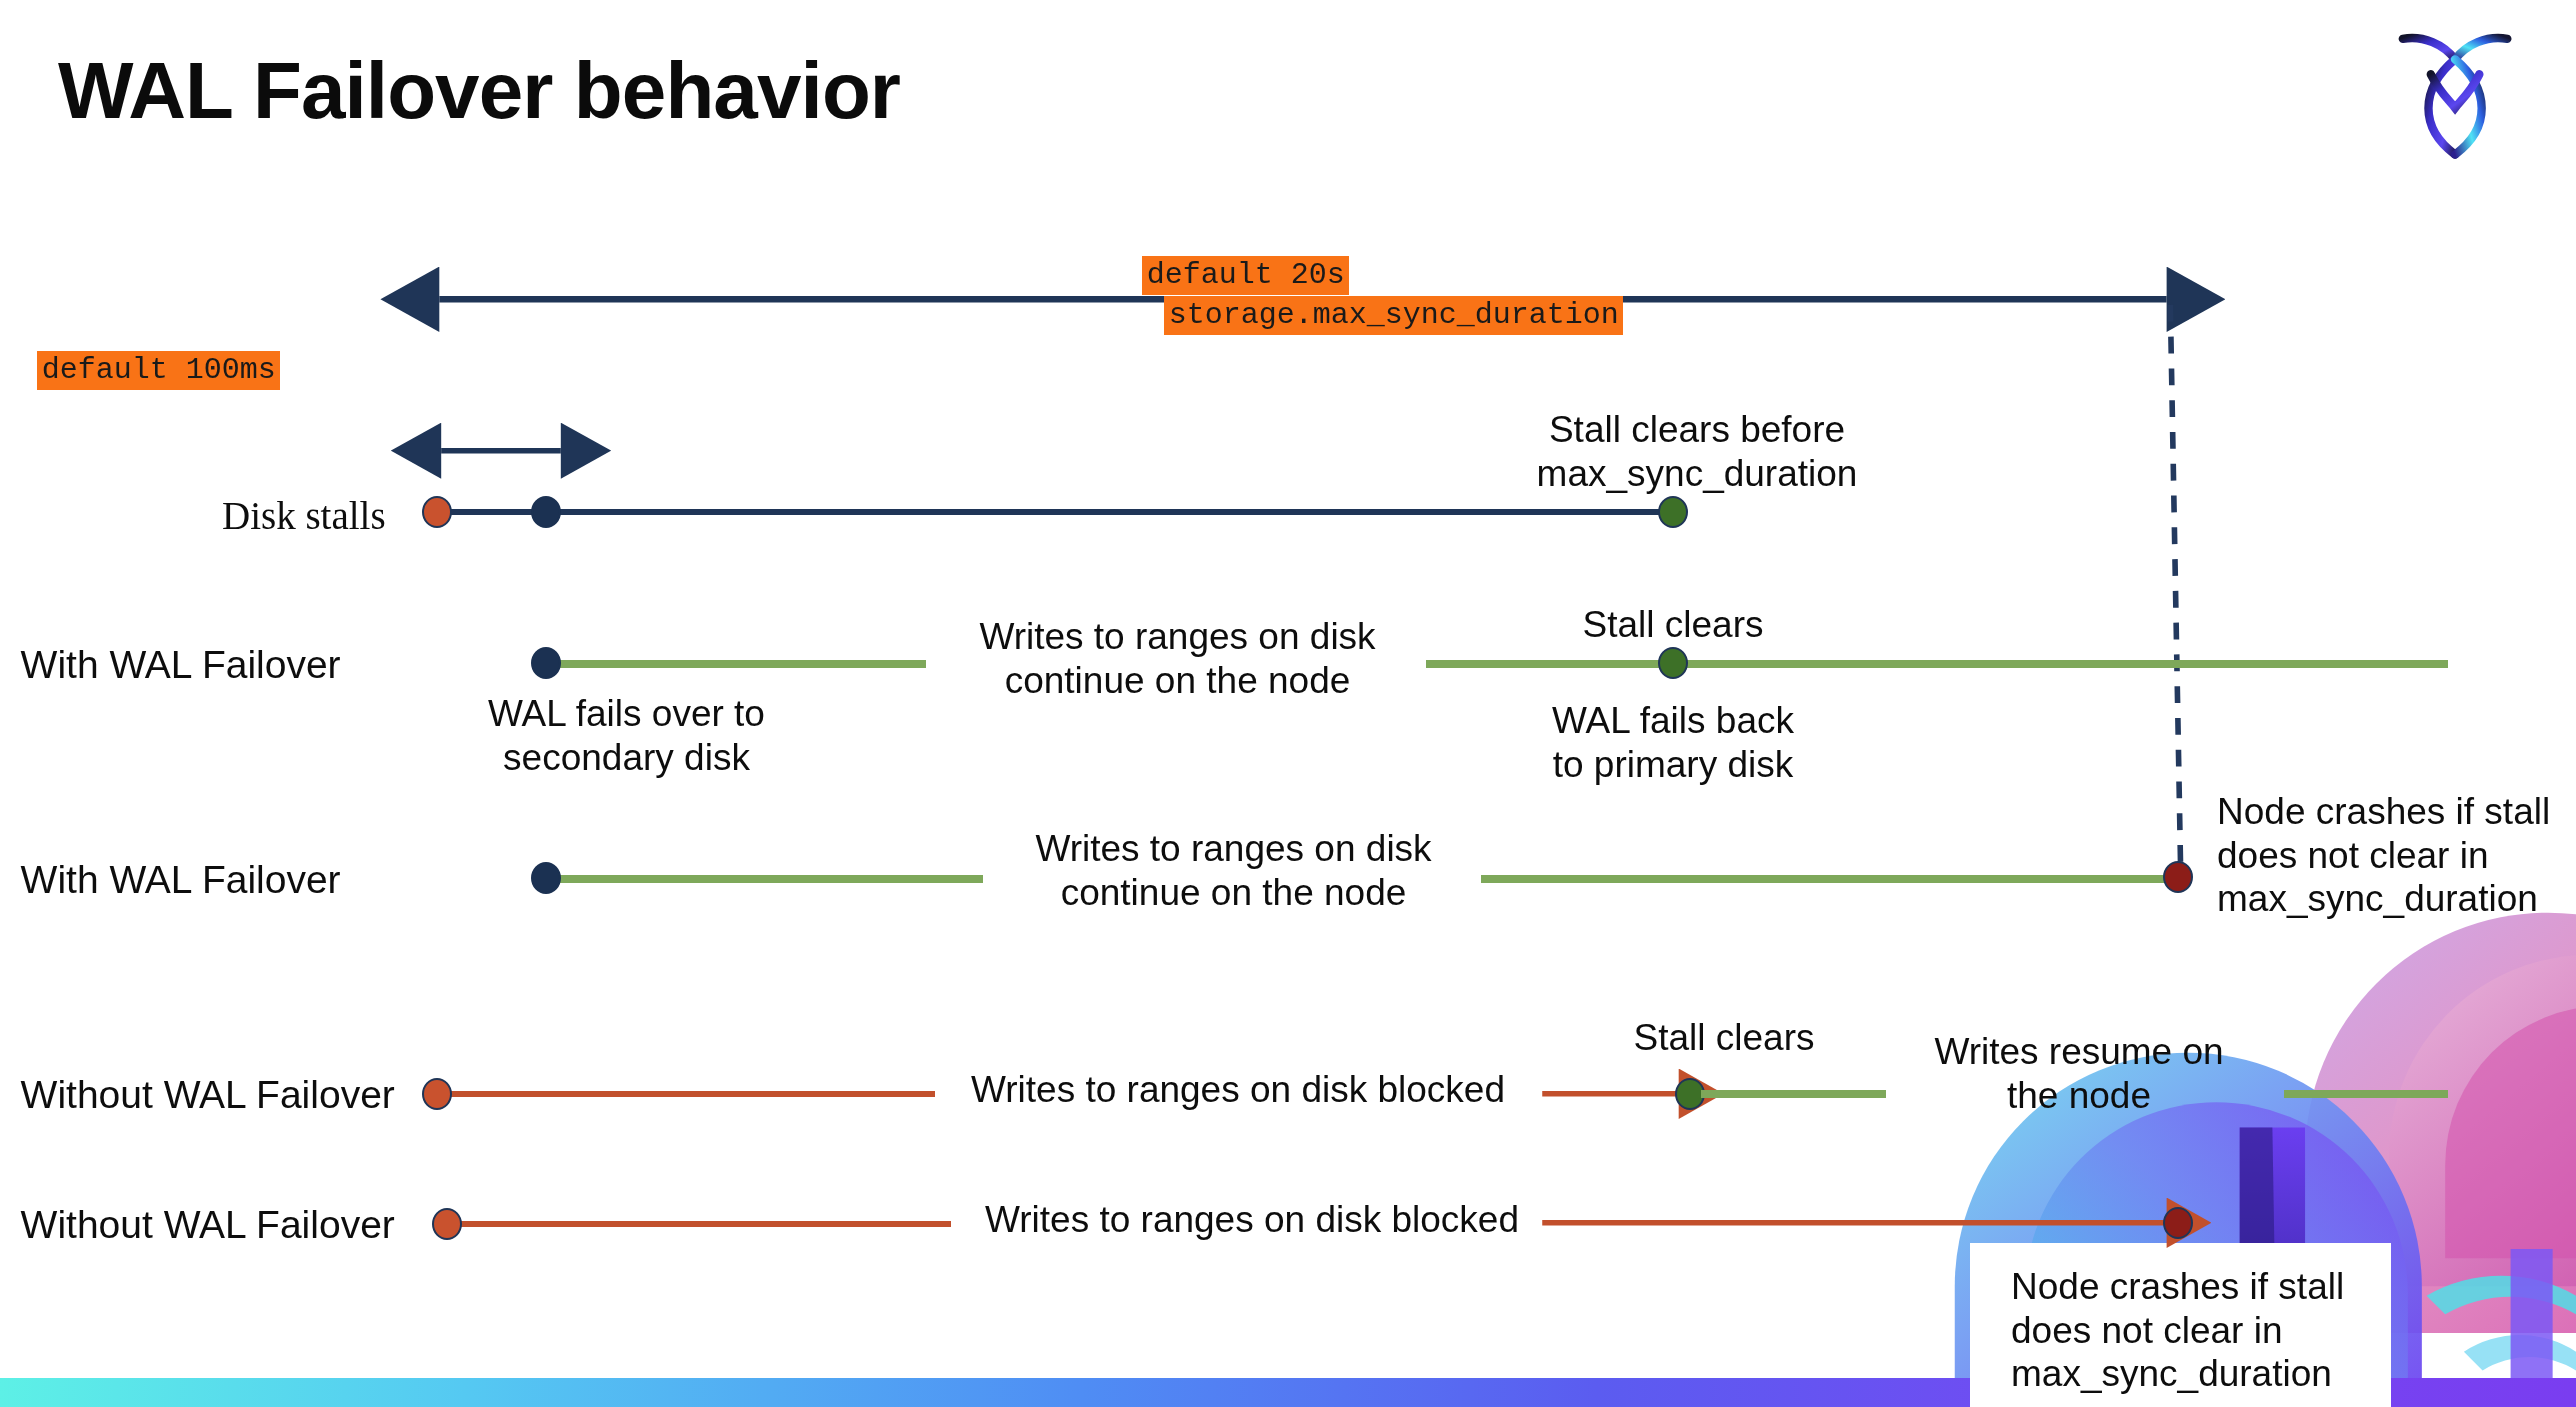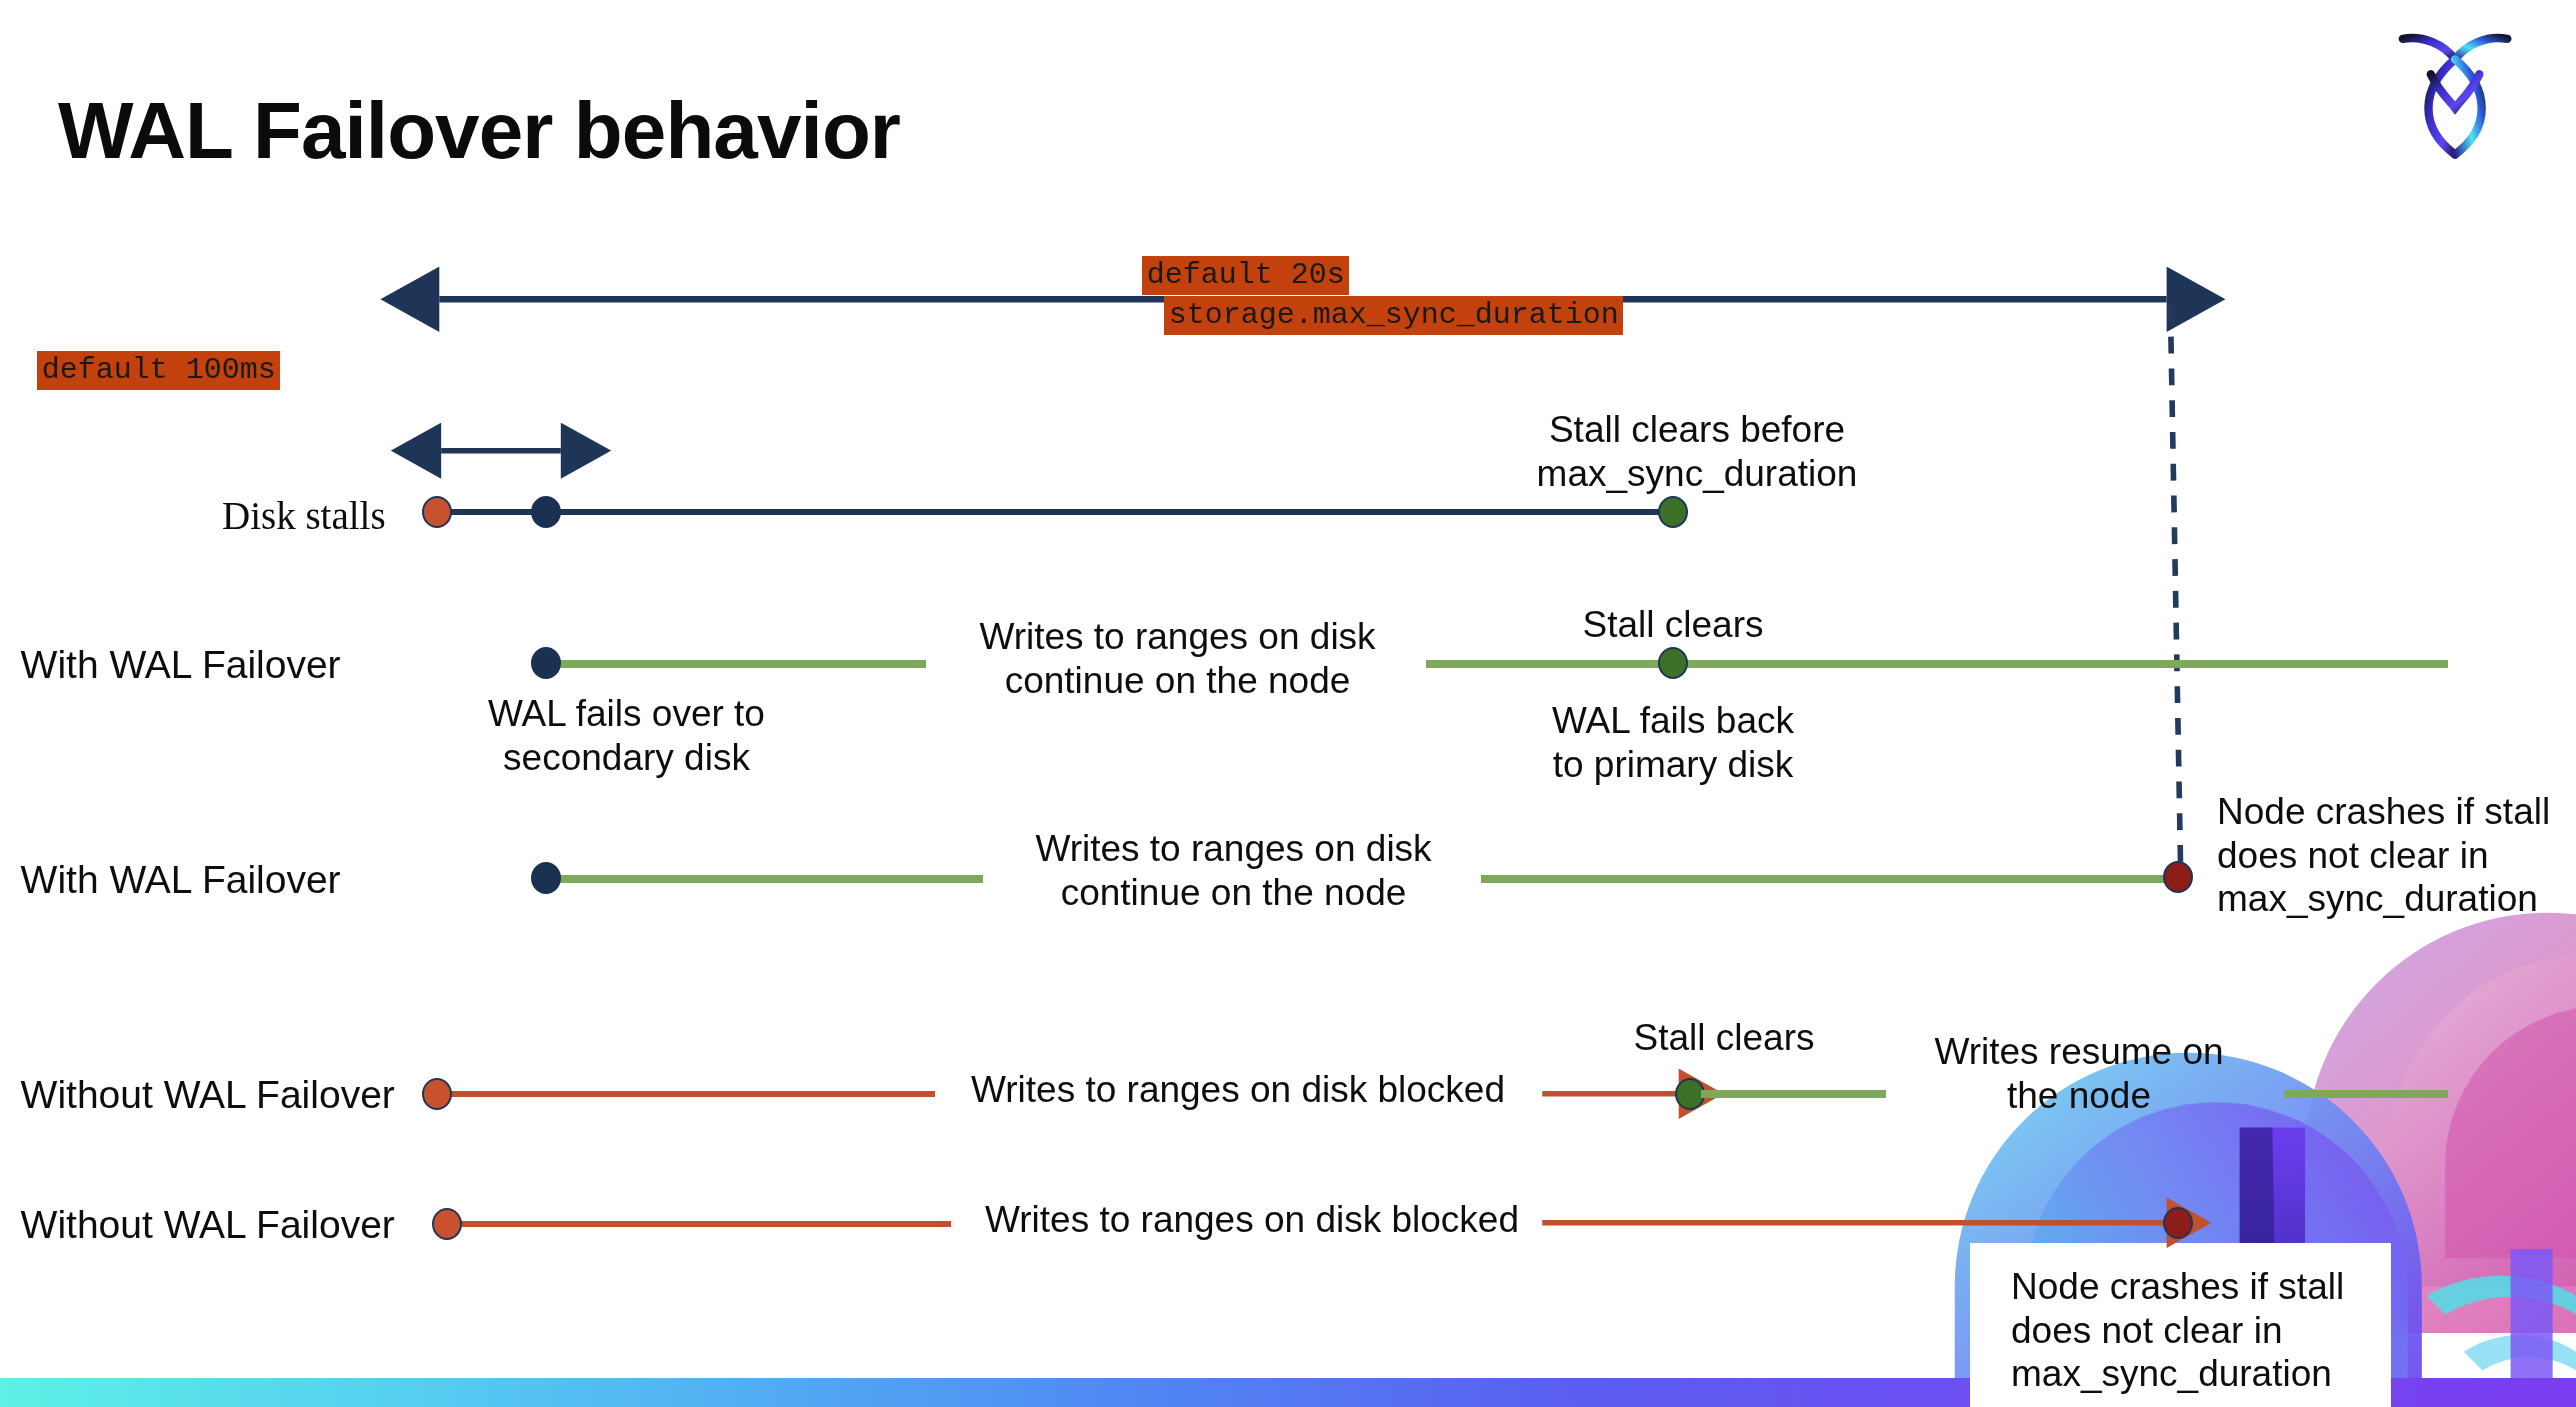--- a/index.html
+++ b/index.html
@@ -11,27 +11,27 @@
     position:relative;
   }
   #slide{position:absolute;inset:0;overflow:hidden;background:#fff;}
 
   
   .deco-wrap{position:absolute;right:0;bottom:0;width:710px;height:561px;overflow:hidden;pointer-events:none;}
   .bottom-strip{position:absolute;left:0;bottom:0;width:2576px;height:30px;
      background:linear-gradient(90deg,#5df0e6 0%,#55c9f2 18%,#4f8df4 42%,#5b5cf0 62%,#6f4df2 78%,#7a3df0 100%);}
 
   
-  .title{position:absolute;left:58px;top:45px;font-size:80px;font-weight:bold;color:#0b0b0b;letter-spacing:-0.9px;white-space:nowrap;margin-top:40px;}
+  .title{position:absolute;left:58px;top:45px;font-size:80px;font-weight:bold;color:#0b0b0b;letter-spacing:-0.9px;white-space:nowrap;}
 
   
   .logo{position:absolute;left:2395px;top:22.4px;width:122px;height:140px;}
 
   
-  .code{position:absolute;font-family:"Liberation Mono", monospace;font-size:30px;color:#1a1a1a;background:#c2410c;padding:1.9px 4.7px;white-space:nowrap;line-height:1.18;}
+  .code{position:absolute;font-family:"Liberation Mono", monospace;font-size:30px;color:#1a1a1a;background:#f97316;padding:1.9px 4.7px;white-space:nowrap;line-height:1.18;}
 
   
   .note{position:absolute;font-size:37px;color:#0d0d0d;line-height:1.18;white-space:pre-line;}
   .note.c{text-align:center;}
   .note.l{text-align:left;}
 
   .rowlabel{position:absolute;font-size:39px;color:#0d0d0d;white-space:nowrap;}
 
   
   .seg{position:absolute;height:6.5px;border-radius:0;}

